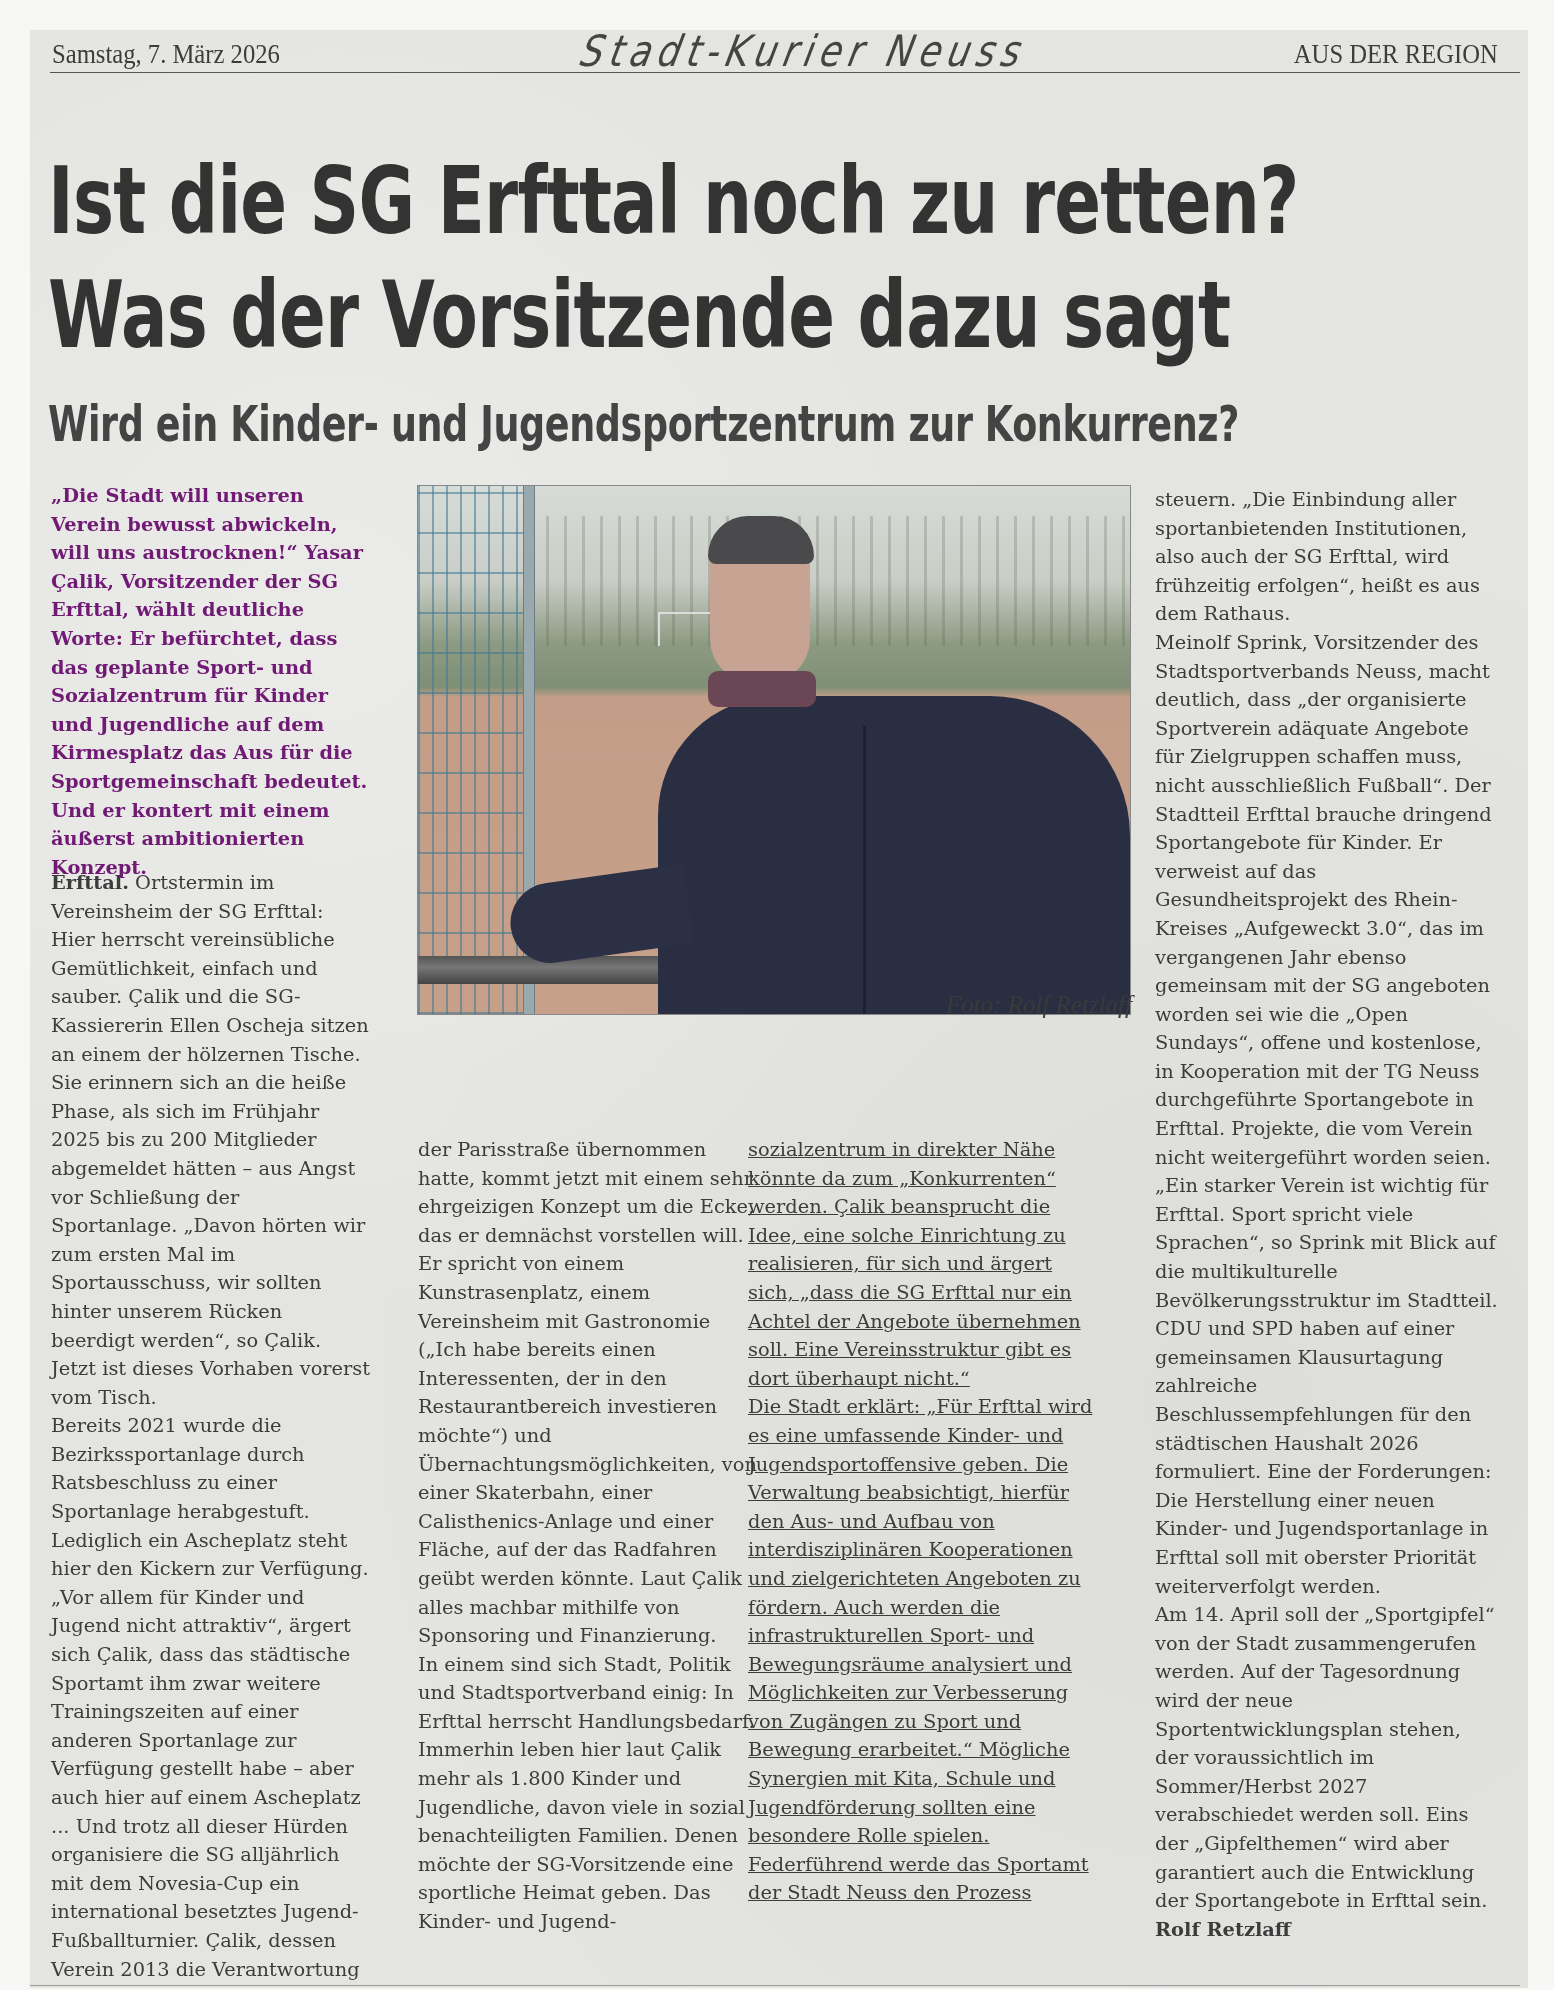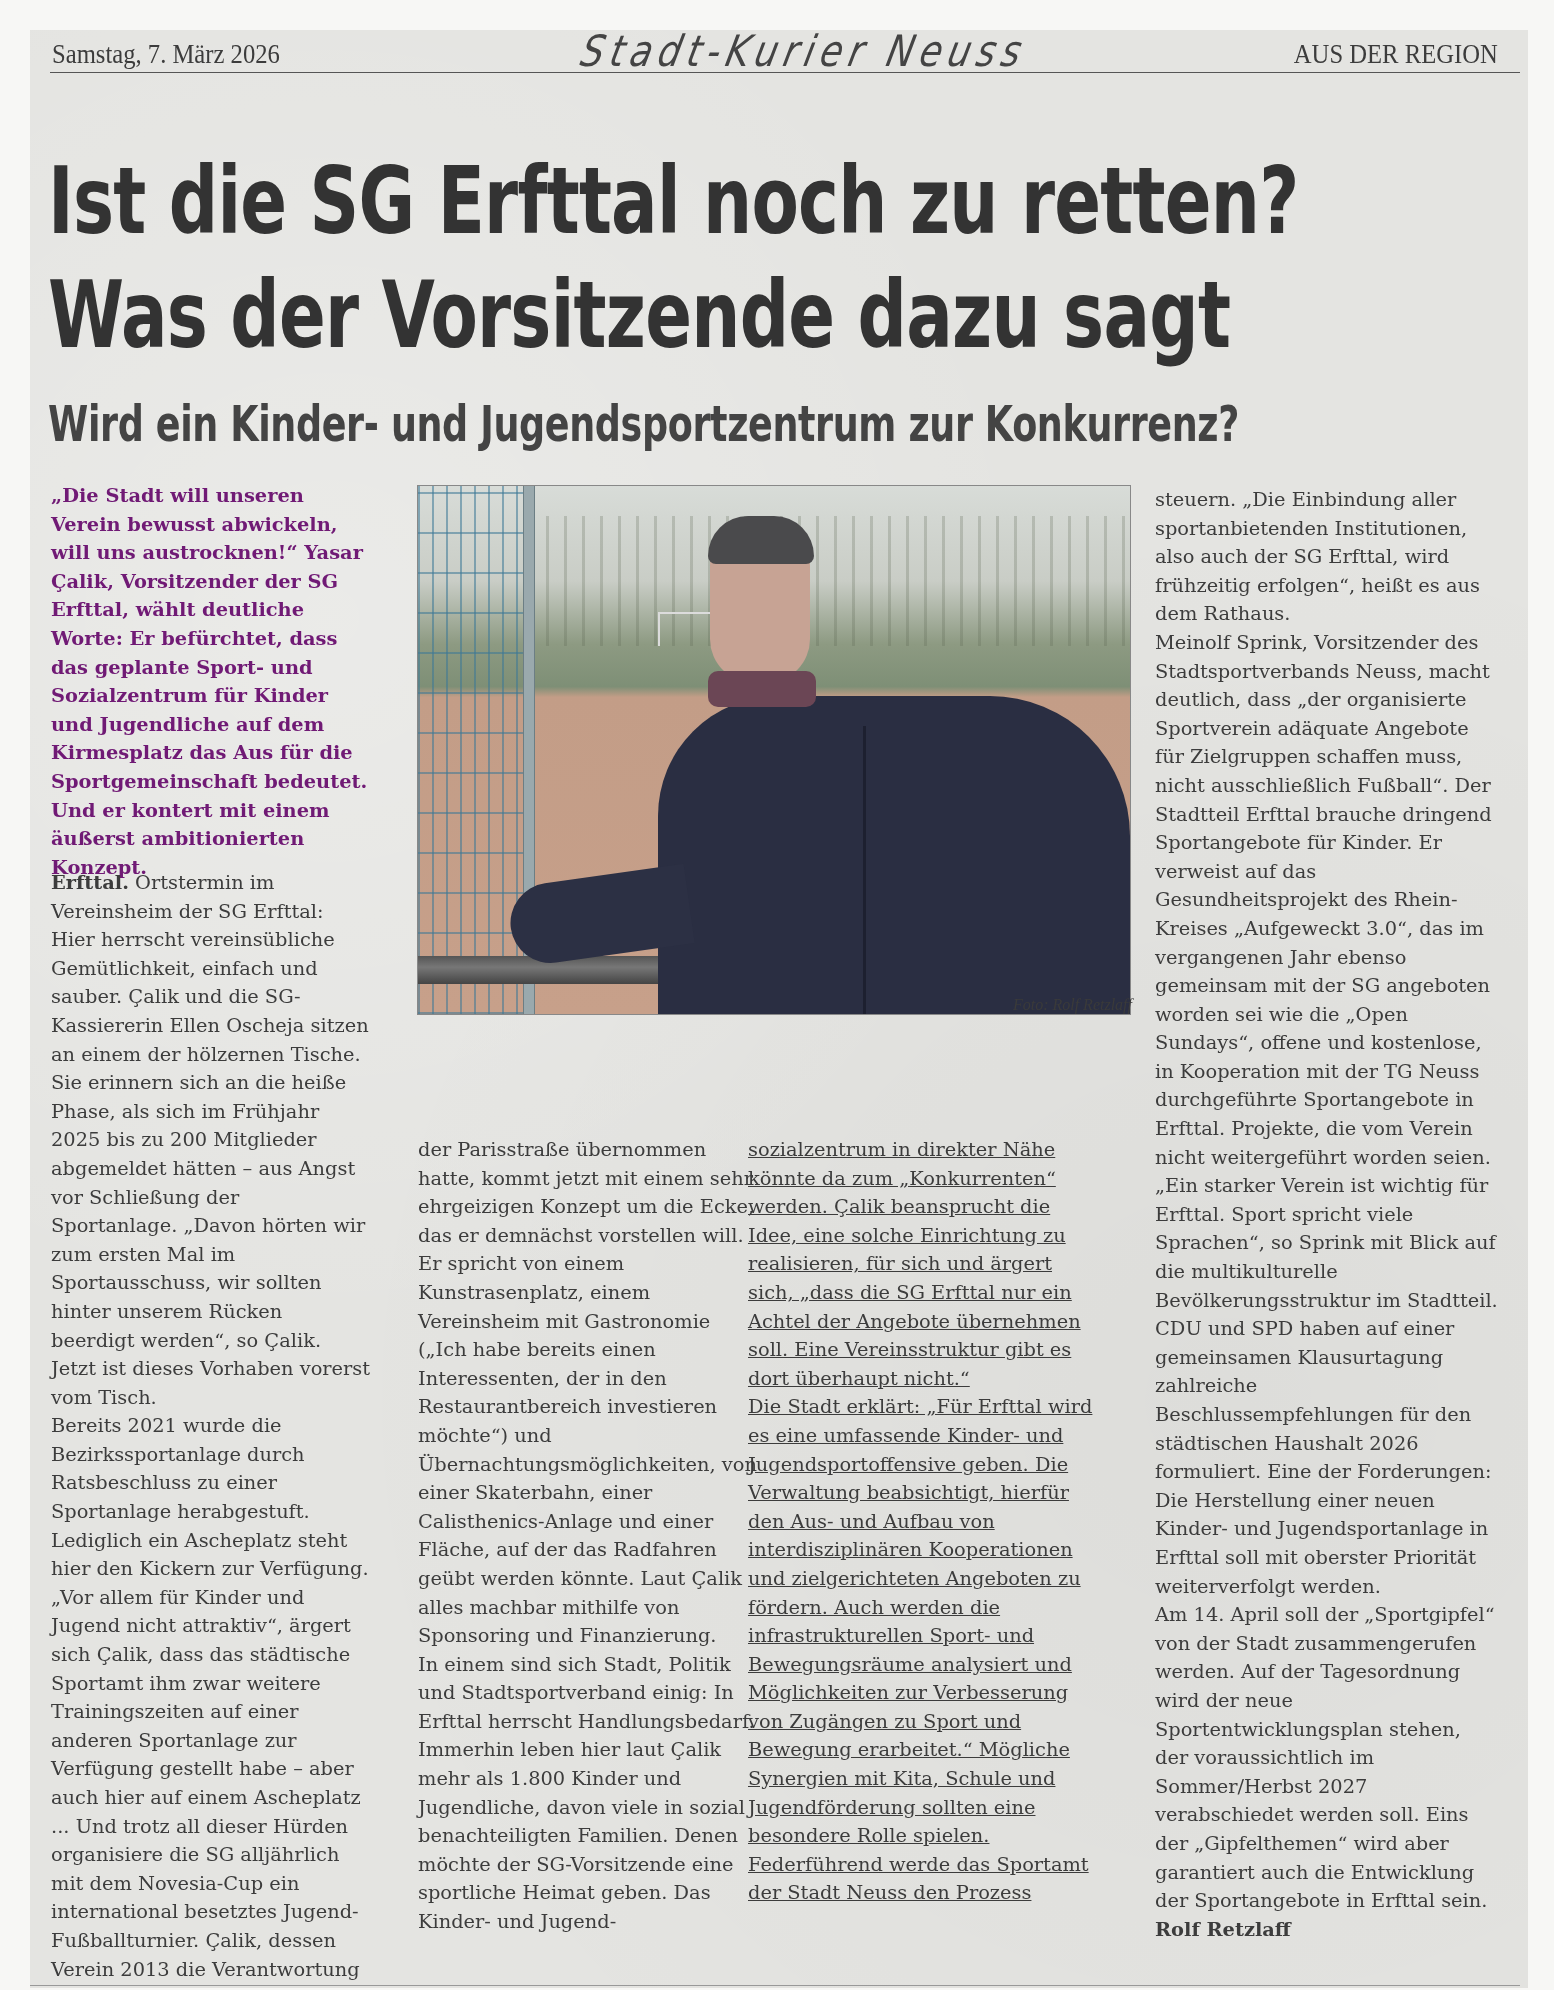--- a/index.html
+++ b/index.html
@@ -111,21 +111,21 @@
   }
   .photo .zip {
     position: absolute; left: 445px; top: 240px; width: 3px; height: 288px; background: #1d2030;
   }
   .caption {
     position: absolute; left: 417px; top: 1019px; width: 715px;
     font-family: "Liberation Serif", serif; font-weight: bold; font-size: 21px; line-height: 28px; color: #3a3a3a;
   }
   .credit {
     position: absolute; right: 0; bottom: 0;
-    font-family: "Liberation Serif", serif; font-style: italic; font-weight: normal; font-size: 16px;
+    font-family: "Liberation Serif", serif; font-style: italic; font-weight: normal; font-size: 25px;
   }
   .rule-bottom {
     position: absolute; left: 30px; top: 1985px; width: 1490px; height: 1px; background: #999;
   }
 </style>
 </head>
 <body>
 
 <div class="paper"></div>
 

